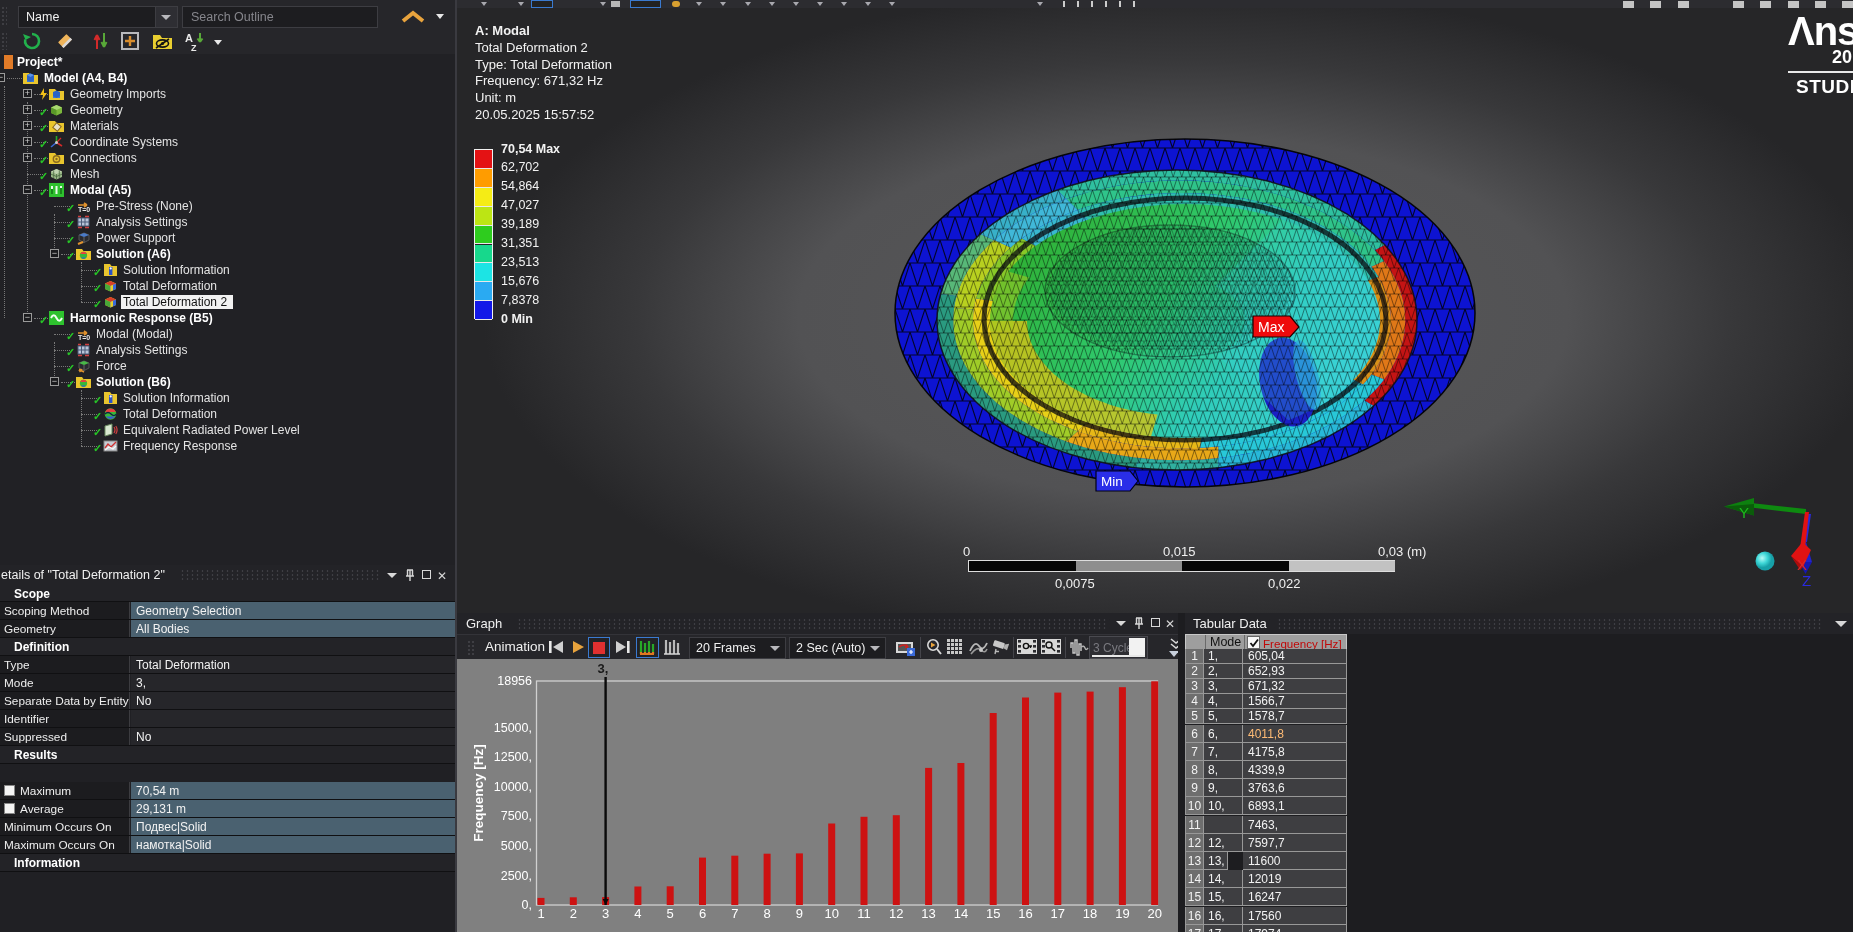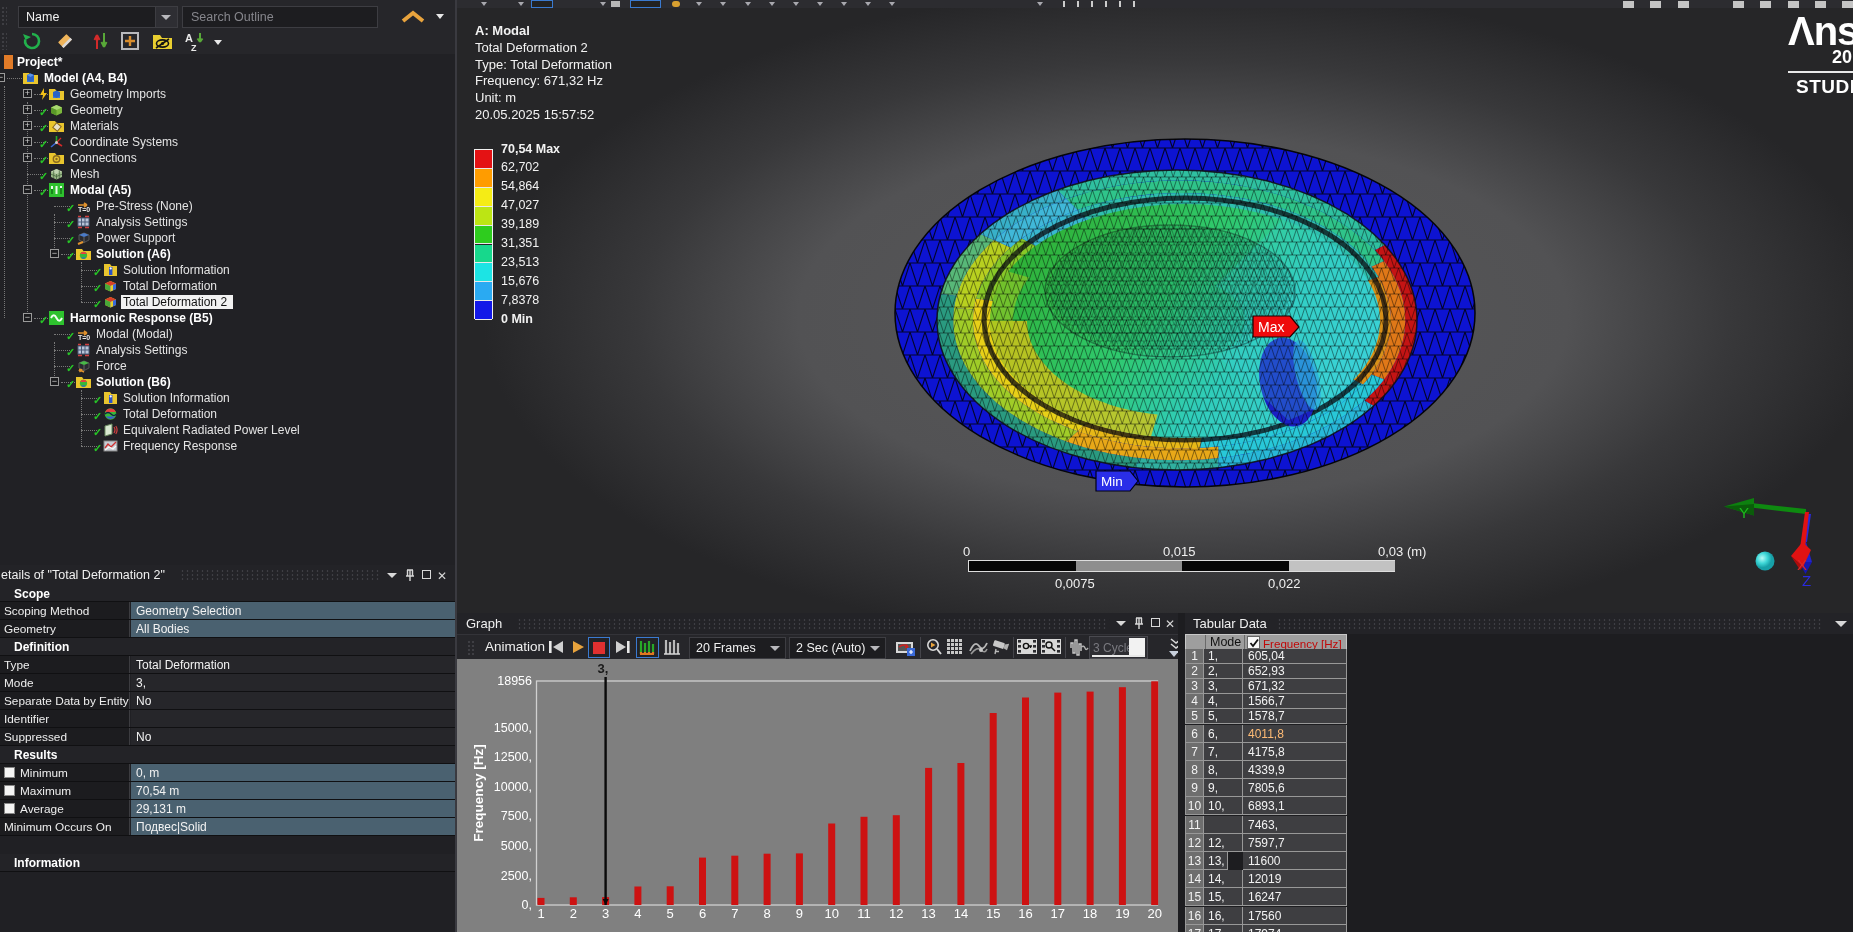--- a/index.html
+++ b/index.html
@@ -569,35 +569,35 @@
     </div>
   <div class="drow" style="top:145px;height:18px;">
       <div class="dlab">Identifier</div>
       <div class="dval plain"></div>
     </div>
   <div class="drow" style="top:163px;height:18px;">
       <div class="dlab">Suppressed</div>
       <div class="dval plain">No</div>
     </div>
   <div class="dhead" style="top:181px;height:18px;">Results</div>
-  <div class="drow" style="top:199px;height:18px;">
-      <div class="dlab"><span class="cbx"></span>Minimum</div>
-      <div class="dval slate">0, m</div>
-    </div>
   <div class="drow" style="top:217px;height:18px;">
       <div class="dlab"><span class="cbx"></span>Maximum</div>
       <div class="dval slate">70,54 m</div>
     </div>
   <div class="drow" style="top:235px;height:18px;">
       <div class="dlab"><span class="cbx"></span>Average</div>
       <div class="dval slate">29,131 m</div>
     </div>
   <div class="drow" style="top:253px;height:18px;">
       <div class="dlab">Minimum Occurs On</div>
       <div class="dval slate">Подвес|Solid</div>
+    </div>
+  <div class="drow" style="top:271px;height:18px;">
+      <div class="dlab">Maximum Occurs On</div>
+      <div class="dval slate">намотка|Solid</div>
     </div>
   <div class="dhead" style="top:289px;height:18px;">Information</div>
 </div>
 <div id="graph">
 <div style="position:absolute;left:0;top:0;width:721px;height:21px;background:#232327;">
 <span style="position:absolute;left:9px;top:3px;font-size:13px;color:#f0f0f0;">Graph</span>
 <div class="dots" style="left:60px;top:5px;width:590px;height:12px;"></div>
 <div style="position:absolute;left:659px;top:8px;width:0;height:0;border-left:5px solid transparent;border-right:5px solid transparent;border-top:5px solid #d8d8d8;"></div>
 <div style="position:absolute;left:676px;top:3px;"><svg width="12" height="15">
           <path d="M6 2 L6 13 M3 2 L9 2 M3.5 2 L3.5 8 L8.5 8 L8.5 2 M2 8 L10 8" stroke="#d8d8d8" stroke-width="1.4" fill="none"></path>
@@ -894,21 +894,21 @@
       </div>
 </div>
 <div style="position:absolute;left:0;top:166.1px;width:162px;height:18.2px;">
 <div style="position:absolute;left:0;top:0;width:19px;height:100%;background:#6e6e6e;border:1px solid #989898;border-top:none;;text-align:center;">
         <span style="position:absolute;left:0;right:0;top:2px;font-size:12px;color:#f2f2f2;">9</span>
       </div>
 <div style="position:absolute;left:19px;top:0;width:39px;height:100%;background:#3e3e41;border:1px solid #989898;border-top:none;border-left:none;">
         <span style="position:absolute;left:4px;top:2px;font-size:12px;color:#f2f2f2;">9,</span>
       </div>
 <div style="position:absolute;left:58px;top:0;width:104px;height:100%;background:#3e3e41;border:1px solid #989898;border-top:none;border-left:none;">
-        <span style="position:absolute;left:5px;top:2px;font-size:12px;color:#f2f2f2;">7805,6</span>
+        <span style="position:absolute;left:5px;top:2px;font-size:12px;color:#f2f2f2;">3763,6</span>
       </div>
 </div>
 <div style="position:absolute;left:0;top:184.3px;width:162px;height:18.2px;">
 <div style="position:absolute;left:0;top:0;width:19px;height:100%;background:#6e6e6e;border:1px solid #989898;border-top:none;;text-align:center;">
         <span style="position:absolute;left:0;right:0;top:2px;font-size:12px;color:#f2f2f2;">10</span>
       </div>
 <div style="position:absolute;left:19px;top:0;width:39px;height:100%;background:#3e3e41;border:1px solid #989898;border-top:none;border-left:none;">
         <span style="position:absolute;left:4px;top:2px;font-size:12px;color:#f2f2f2;">10,</span>
       </div>
 <div style="position:absolute;left:58px;top:0;width:104px;height:100%;background:#3e3e41;border:1px solid #989898;border-top:none;border-left:none;">

